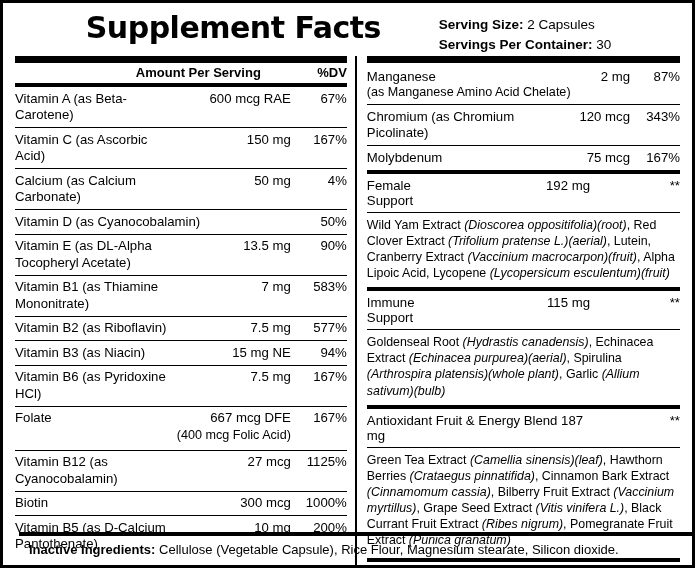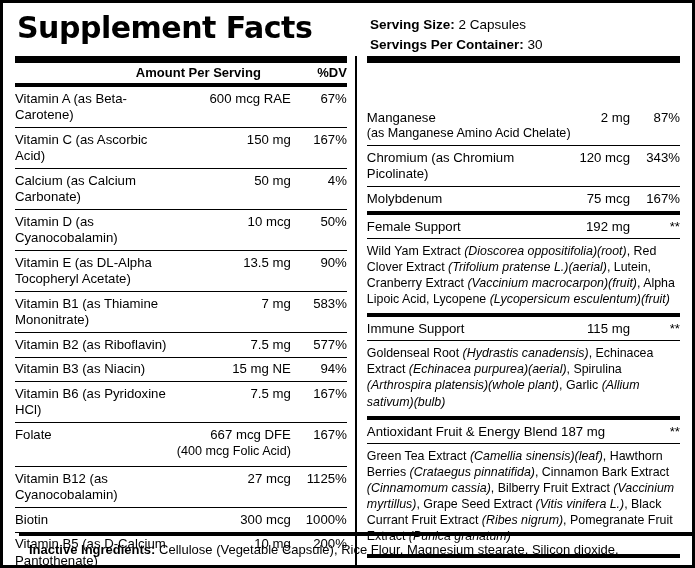--- a/index.html
+++ b/index.html
@@ -14,20 +14,21 @@
     width: 695px;
     height: 568px;
     position: relative;
     background: #fff;
     border: 3px solid #000;
     padding: 8px 12px 6px 12px;
   }
   .top-row {
     display: flex;
     align-items: flex-start;
+    justify-content: center;
   }
   .title {
     font-size: 30px;
     font-weight: bold;
     letter-spacing: -0.5px;
     line-height: 1.15;
     width: 345px;
     padding-left: 2px;
     font-family: "DejaVu Sans", sans-serif;
   }
@@ -75,20 +76,21 @@
   .nm { flex: 1; padding-right: 4px; }
   .amt { width: 108px; text-align: right; white-space: nowrap; }
   .dv { width: 56px; text-align: right; white-space: nowrap; }
   .sub { font-size: 12.6px; padding: 1px 0 3px 0; }
   .blend-row {
     display: flex;
     align-items: baseline;
     font-size: 13.2px;
     padding: 4px 0 4px 0;
     border-top: 4px solid #000;
+    gap: 40px;
   }
   .blend-row .nm { flex: 1; }
   .desc {
     font-size: 12.4px;
     line-height: 1.3;
     padding: 4px 0 6px 0;
     border-top: 1.5px solid #000;
   }
   .desc i { font-style: italic; }
   .footnote {
@@ -106,21 +108,20 @@
     font-size: 13px;
     padding: 6px 10px 6px 10px;
     line-height: 1.3;
   }
   .inactive .lbl { font-weight: bold; }
   .right-first-row {
     display: flex;
     align-items: baseline;
     font-size: 13.2px;
     padding: 3px 0 2px 0;
-    margin-top: 41px;
   }
 </style>
 </head>
 <body>
 
 <div class="panel">
 
   <div class="top-row">
     <div class="title">Supplement Facts</div>
     <div class="serving-block">
@@ -156,21 +157,20 @@
           <div class="amt">150 mg</div>
           <div class="dv">167%</div>
         </div>
         <div class="row">
           <div class="nm">Calcium (as Calcium Carbonate)</div>
           <div class="amt">50 mg</div>
           <div class="dv">4%</div>
         </div>
         <div class="row">
           <div class="nm">Vitamin D (as Cyanocobalamin)</div>
-          <div class="amt">10 mcg</div>
           <div class="dv">50%</div>
         </div>
         <div class="row">
           <div class="nm">Vitamin E (as DL-Alpha Tocopheryl Acetate)</div>
           <div class="amt">13.5 mg</div>
           <div class="dv">90%</div>
         </div>
         <div class="row">
           <div class="nm">Vitamin B1 (as Thiamine Mononitrate)</div>
           <div class="amt">7 mg</div>

